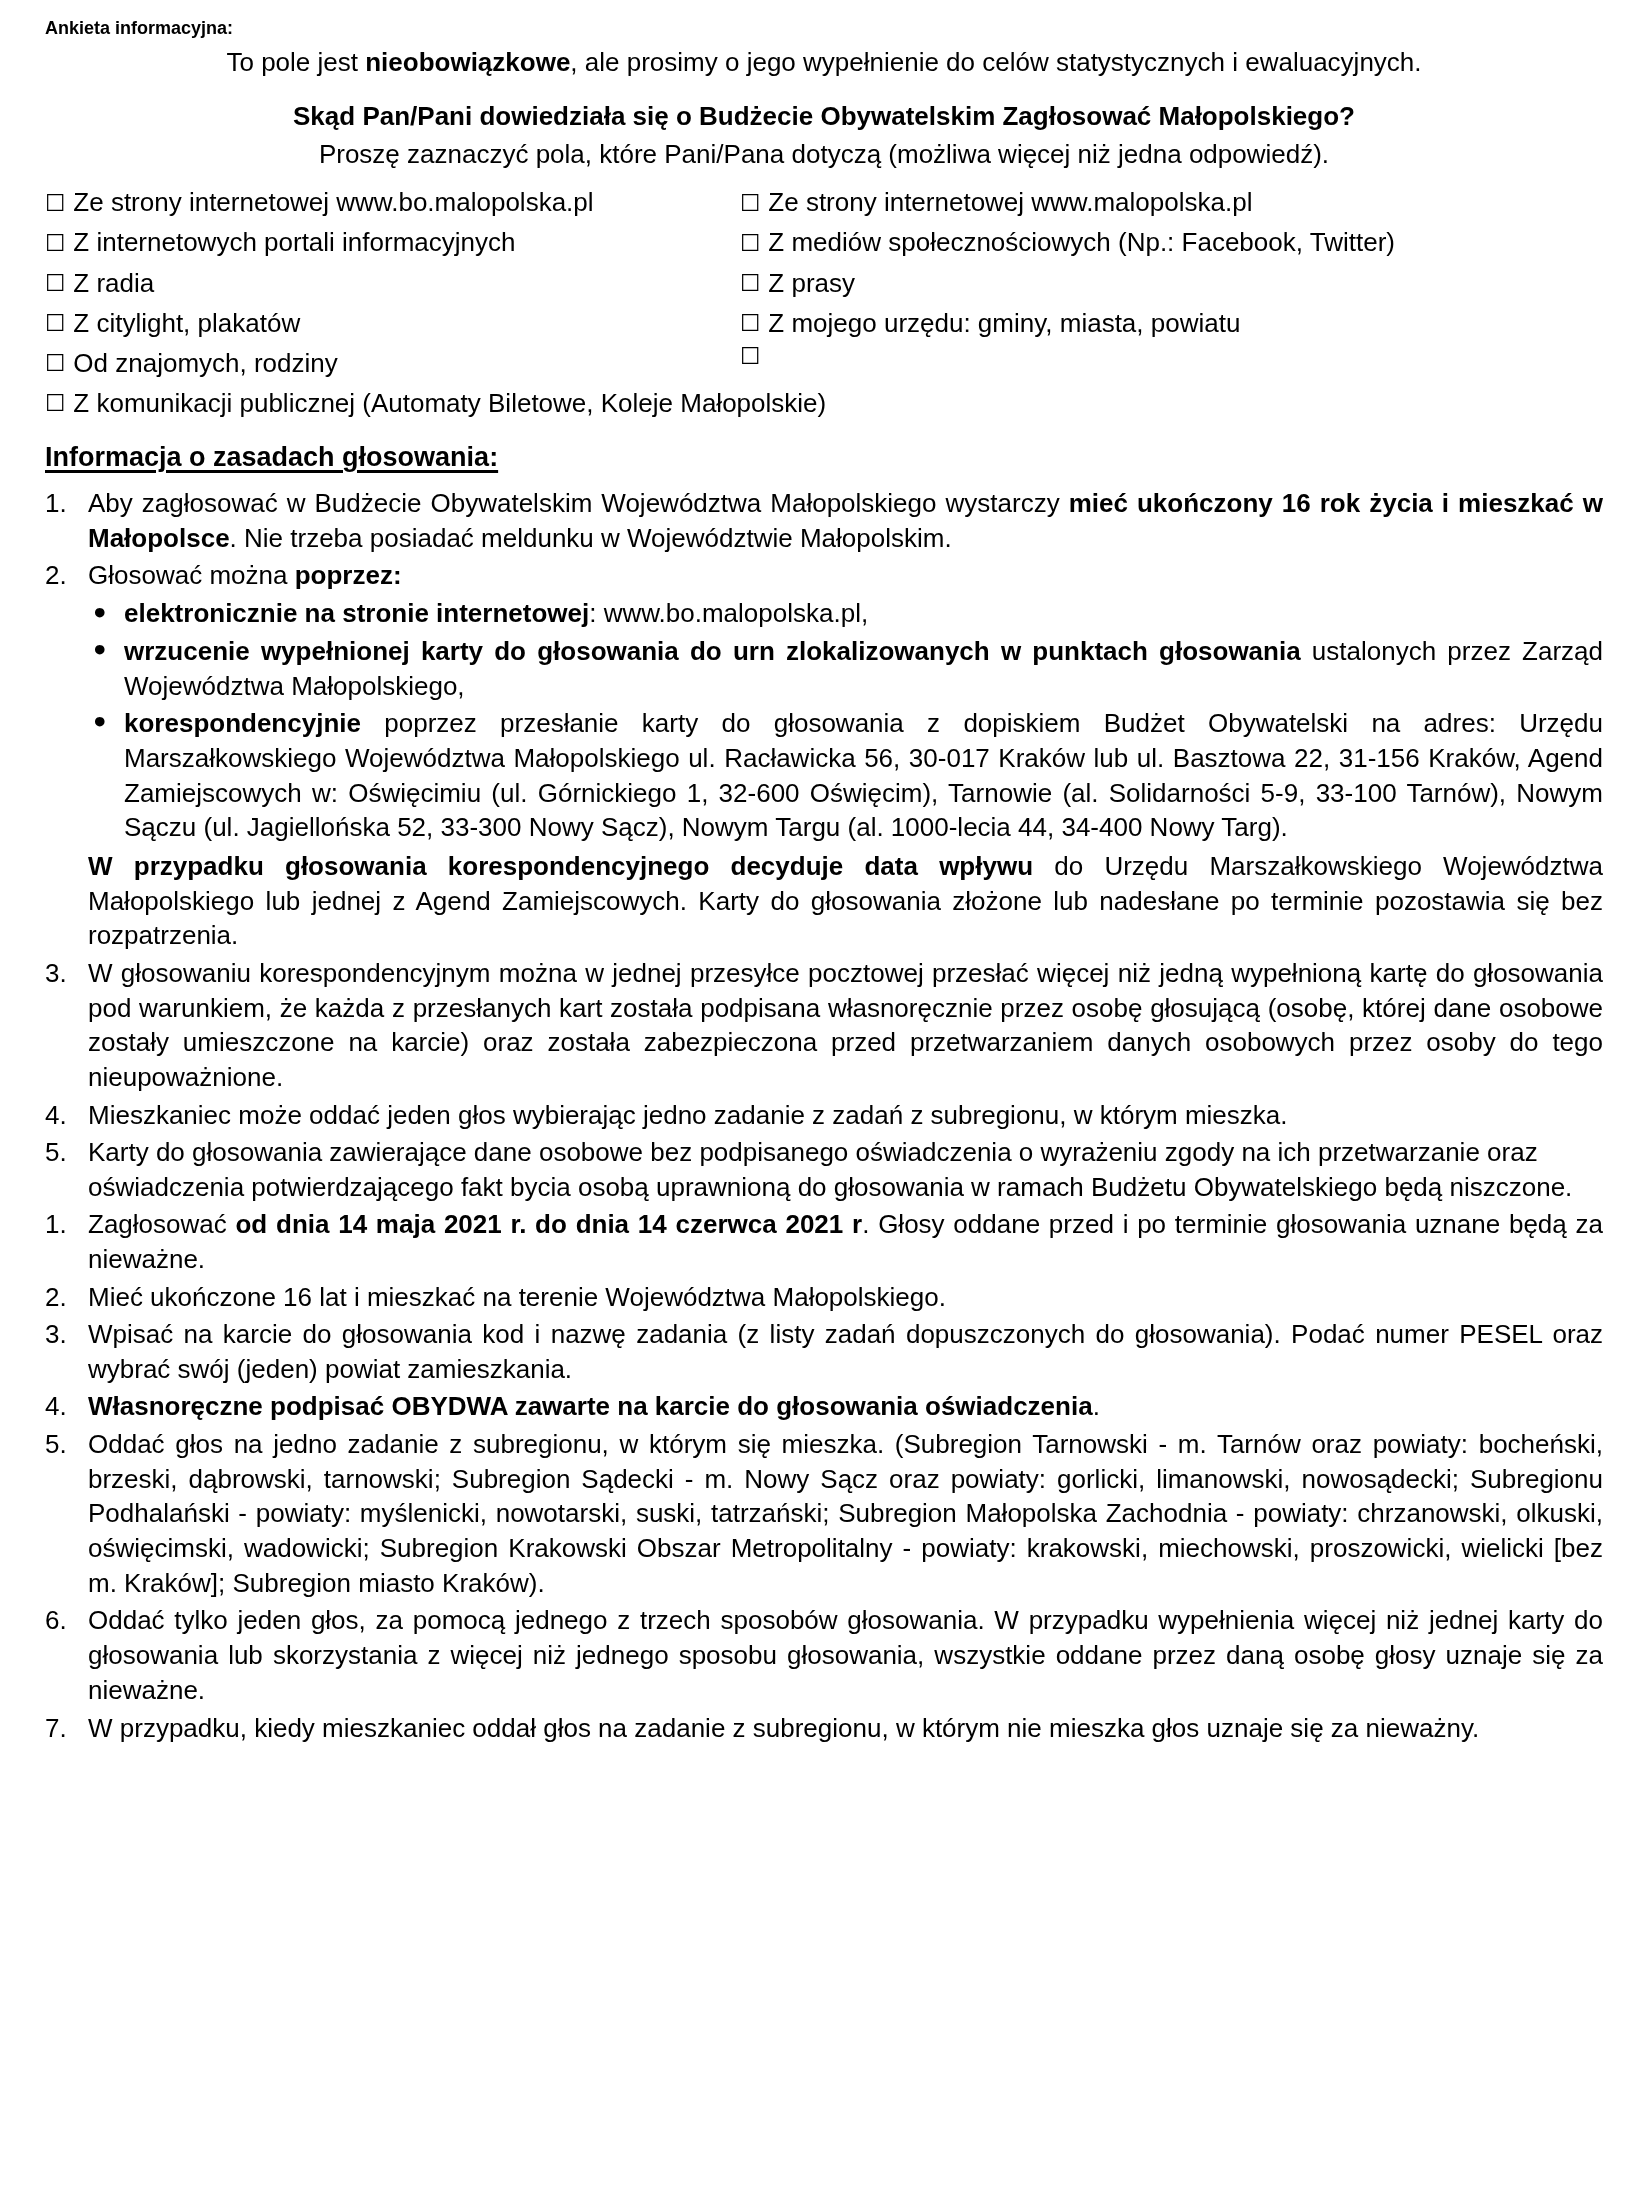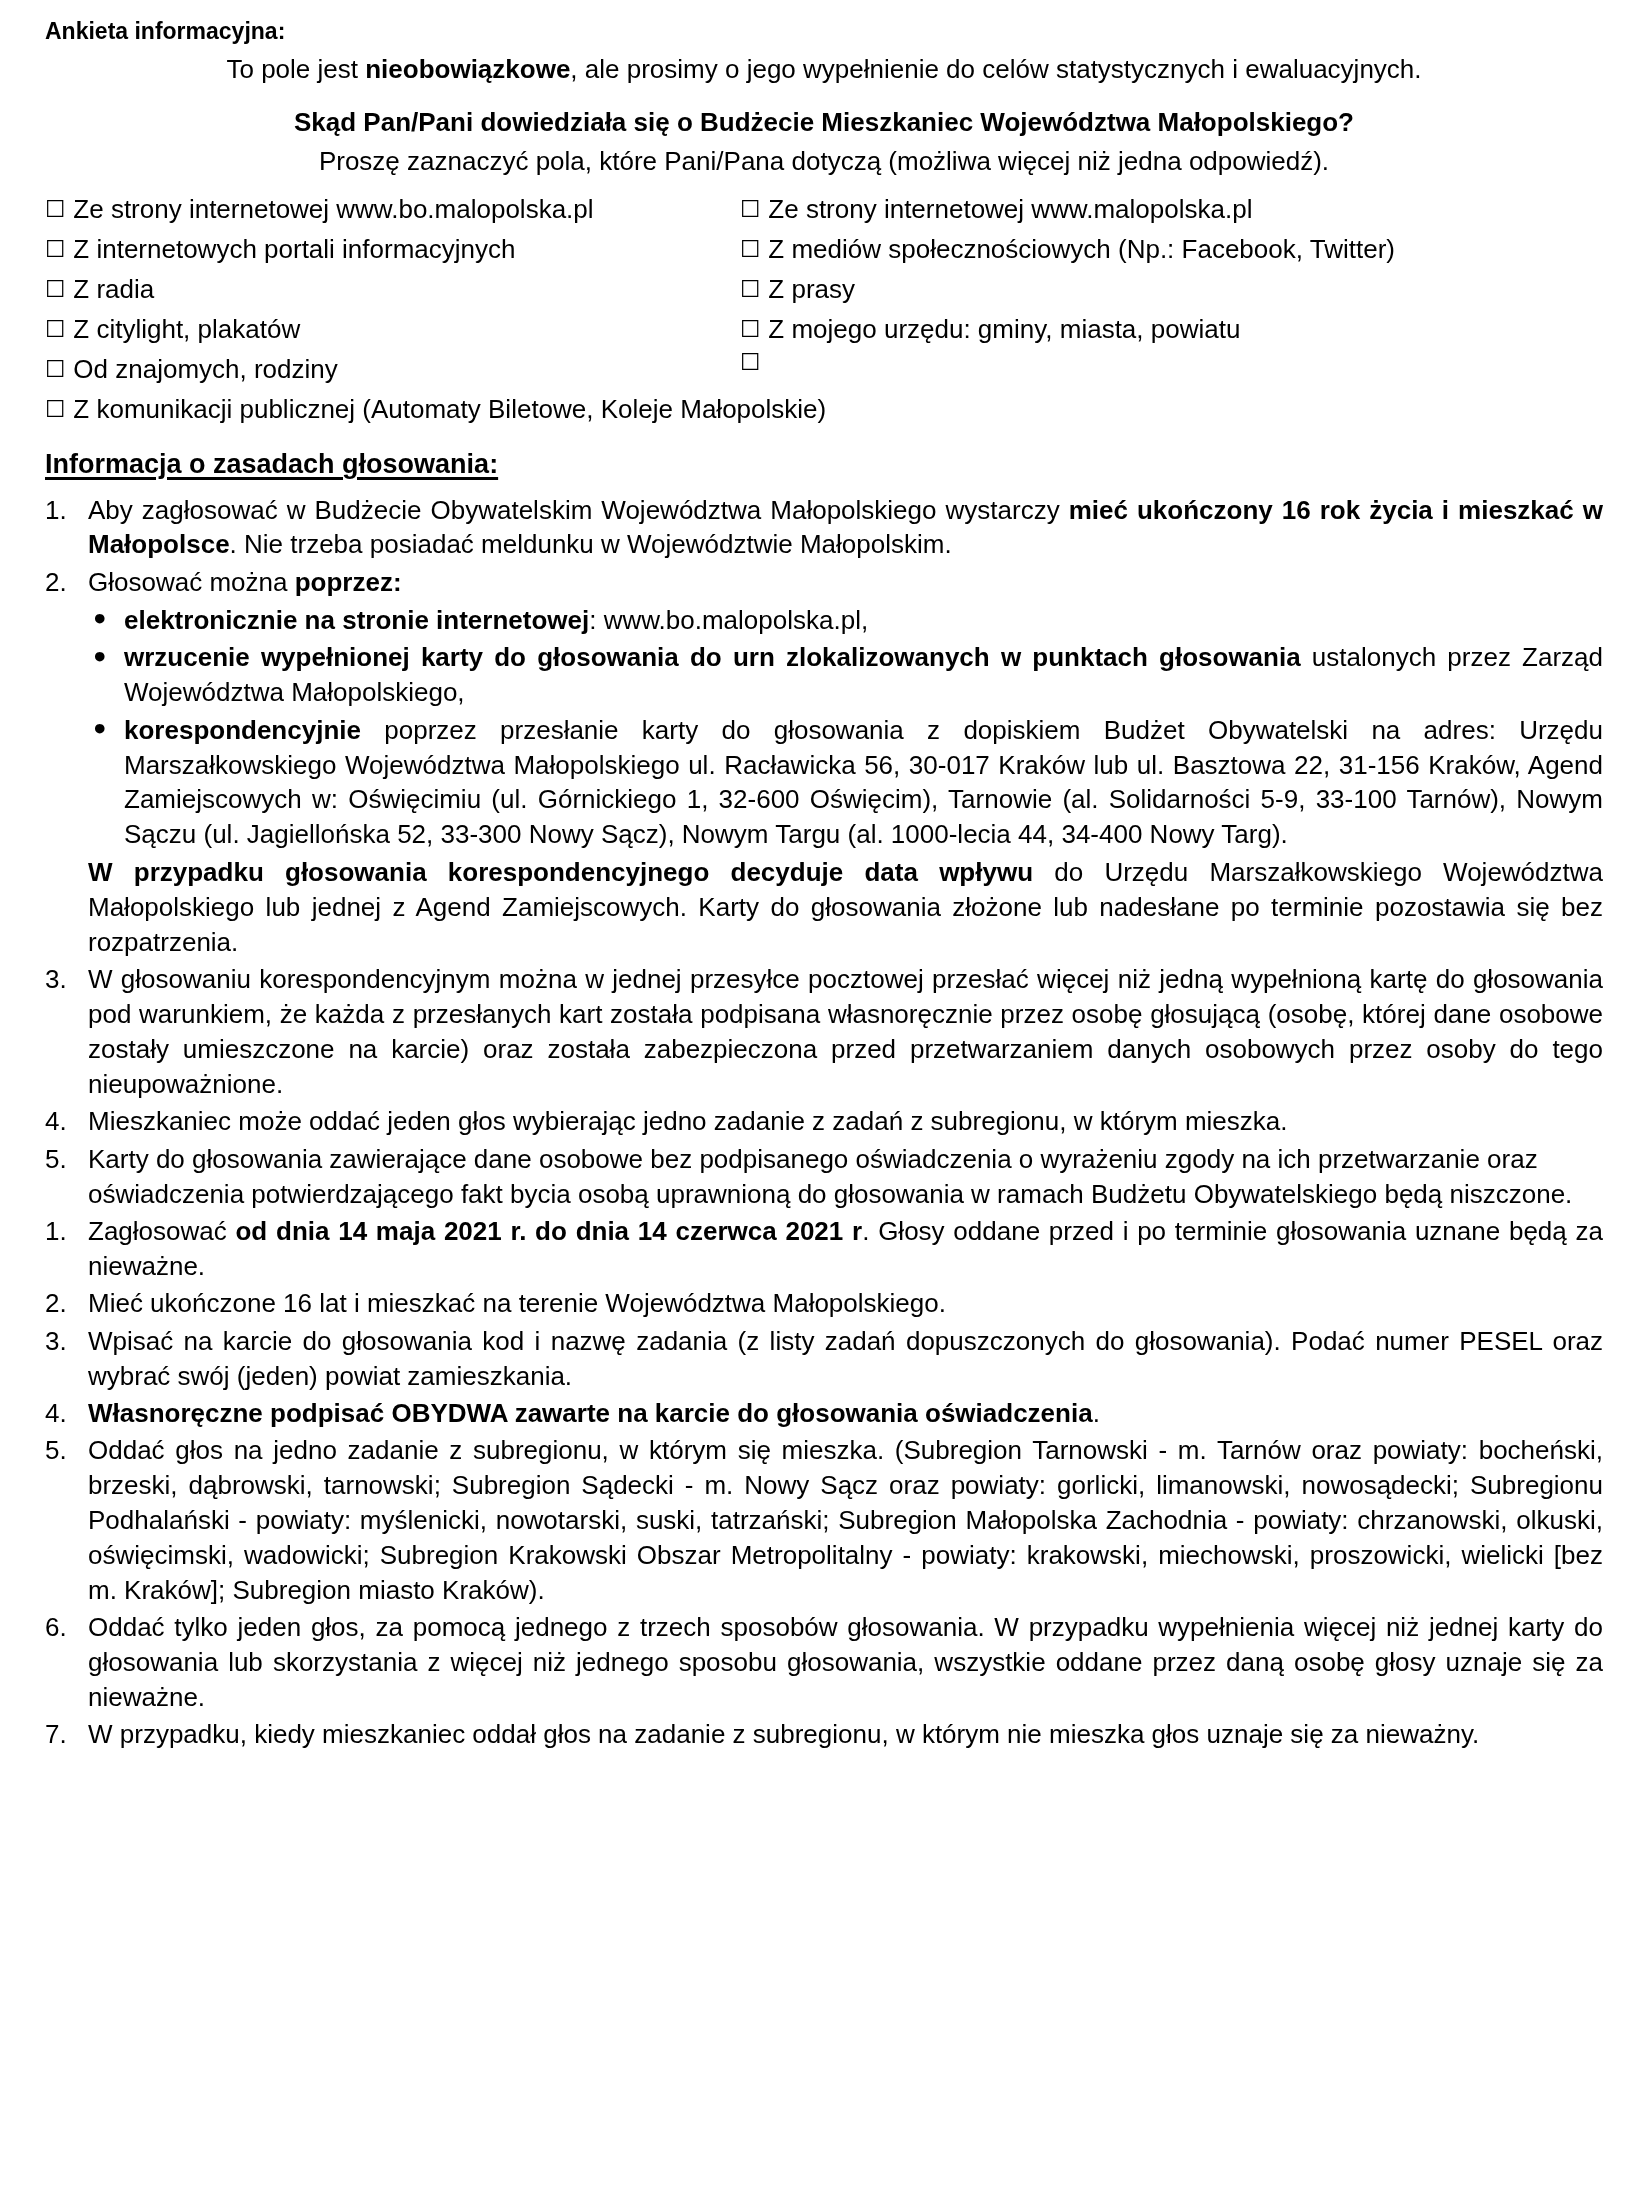--- a/index.html
+++ b/index.html
@@ -18,21 +18,21 @@
     font-size: 26px;
     line-height: 1.34;
     -webkit-font-smoothing: antialiased;
   }
 
   .doc { width: 1558px; }
 
   
   .h-plain {
     font-weight: bold;
-    font-size: 23px;
+    font-size: 18px;
     margin: 0 0 5.2px 0;
   }
   .h-underline {
     font-weight: bold;
     font-size: 27px;
     text-decoration: underline;
     text-underline-offset: 4.3px;
     text-decoration-thickness: 2.6px;
     display: inline-block;
     margin: 0;
@@ -129,21 +129,21 @@
 <body>
 
 <div class="doc">
 
   <div>
 
     <div class="h-plain">Ankieta informacyjna:</div>
 
     <p class="para"><span>To pole jest </span><span class="b">nieobowiązkowe</span><span>, ale prosimy o jego wypełnienie do celów statystycznych i ewaluacyjnych.</span></p>
 
-    <p class="para q b">Skąd Pan/Pani dowiedziała się o Budżecie Mieszkaniec Województwa Małopolskiego?</p>
+    <p class="para q b">Skąd Pan/Pani dowiedziała się o Budżecie Obywatelskim Zagłosować Małopolskiego?</p>
     <p class="para">Proszę zaznaczyć pola, które Pani/Pana dotyczą (możliwa więcej niż jedna odpowiedź).</p>
 
     <div class="cb-block">
 
       <div class="cb-row">
         <div class="cb-col-left">
           <div class="cb-item">
             <span class="cb-box">☐</span>
             <span class="cb-label">Ze strony internetowej www.bo.malopolska.pl</span>
           </div>

